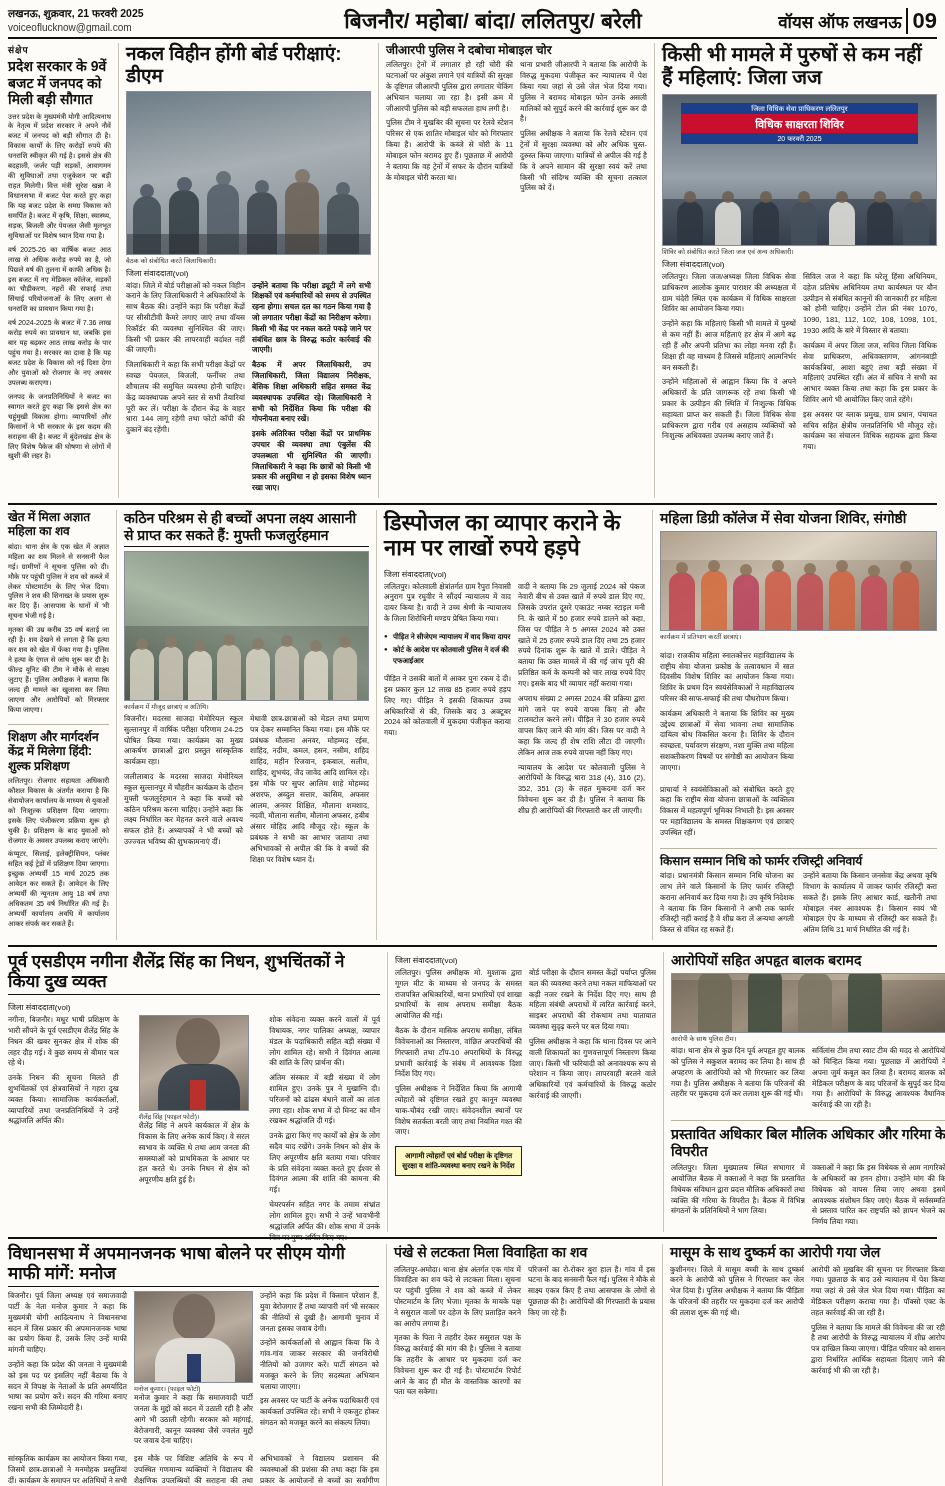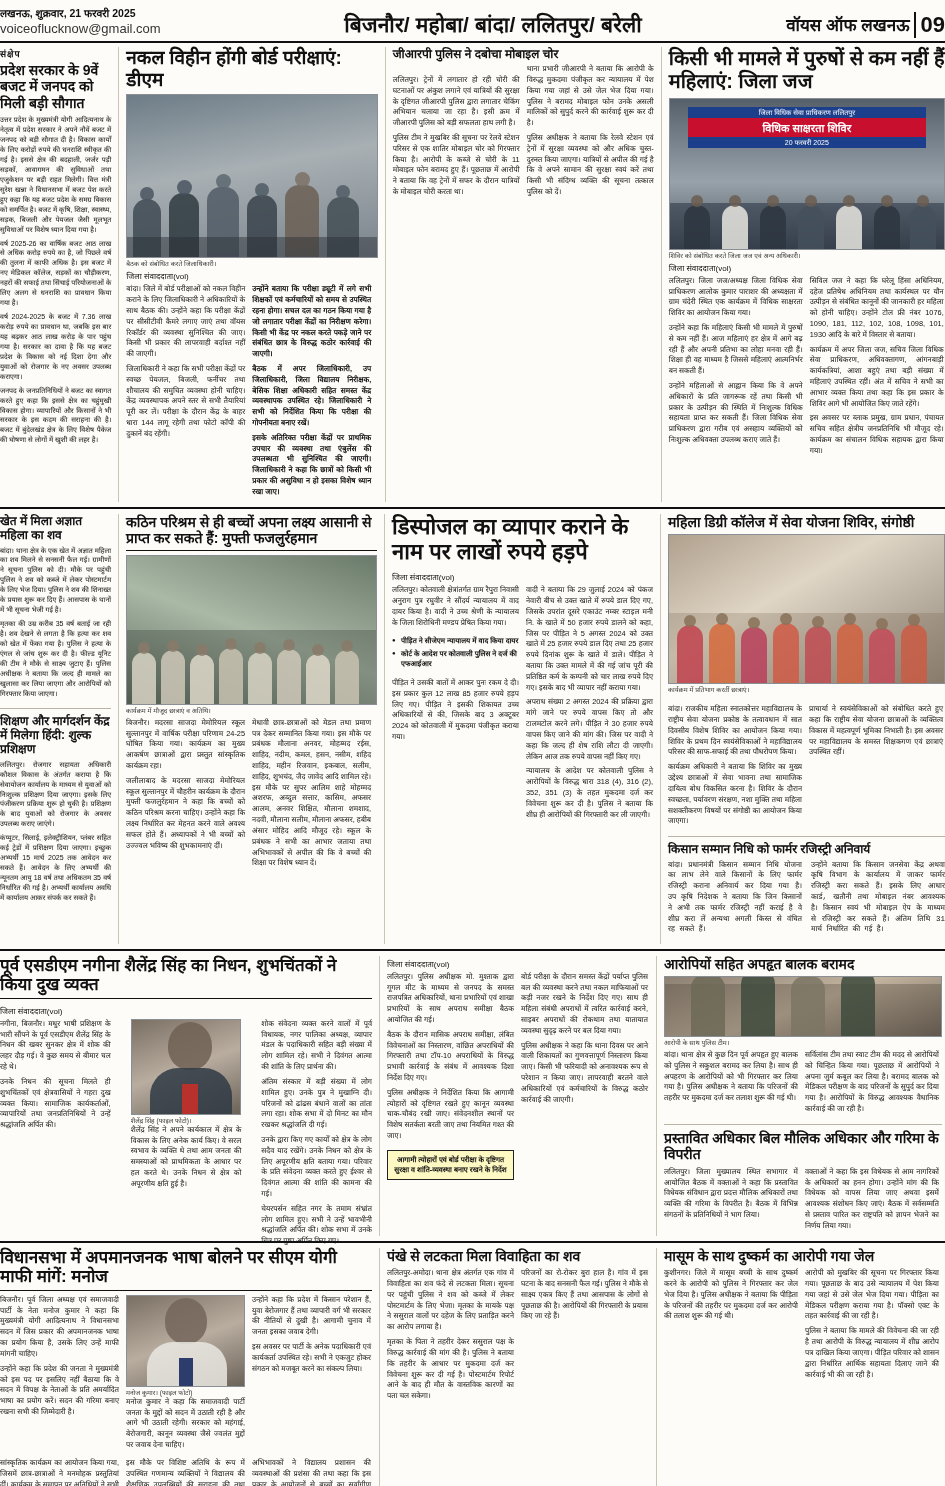--- a/index.html
+++ b/index.html
@@ -5,30 +5,30 @@
   * { box-sizing: border-box; }
   html, body { margin:0; padding:0; }
   body {
     width: 945px; height: 1486px;
     background: #fdfcf8;
     font-family: "Liberation Sans", sans-serif;
     color: #111;
     position: relative;
     overflow: hidden;
   }
-  .page { width:945px; height:1486px; position:relative; padding:6px 0; }
+  .page { width:945px; height:1486px; position:relative; padding:6px 8px; }
 
   
   .masthead {
     display:flex; align-items:flex-end; justify-content:space-between;
     border-bottom:2px solid #111; padding-bottom:3px; margin-bottom:4px;
   }
   .mast-left { font-size:9.5px; line-height:1.35; width:200px; }
   .mast-left .date { font-weight:bold; font-size:10.5px; }
-  .mast-left .mail { font-size:13px; color:#333; }
+  .mast-left .mail { font-size:10px; color:#333; }
   .mast-center { flex:1; text-align:center; font-size:21px; font-weight:bold; letter-spacing:0.2px; }
   .mast-right { display:flex; align-items:center; gap:4px; }
   .mast-right .brand { font-size:17px; font-weight:bold; }
   .mast-right .pageno { font-size:22px; font-weight:bold; border-left:2px solid #111; padding-left:5px; }
 
   
   .row { display:flex; gap:7px; }
   .col { display:flex; flex-direction:column; }
 
   .vrule { border-left:1px solid #c9c4b4; }
@@ -136,21 +136,21 @@
           <p class="body">इसके अतिरिक्त परीक्षा केंद्रों पर प्राथमिक उपचार की व्यवस्था तथा एंबुलेंस की उपलब्धता भी सुनिश्चित की जाएगी। जिलाधिकारी ने कहा कि छात्रों को किसी भी प्रकार की असुविधा न हो इसका विशेष ध्यान रखा जाए।</p>
         </div>
       </div>
     </div>
 
     <div class="vrule"></div>
 
     <div class="col" style="width:262px;">
       <h4 class="hl">जीआरपी पुलिस ने दबोचा मोबाइल चोर</h4>
       <div class="row" style="gap:7px;">
-        <div class="col" style="width:127px;justify-content:flex-end;">
+        <div class="col" style="width:127px;">
           <p class="body">ललितपुर। ट्रेनों में लगातार हो रही चोरी की घटनाओं पर अंकुश लगाने एवं यात्रियों की सुरक्षा के दृष्टिगत जीआरपी पुलिस द्वारा लगातार चेकिंग अभियान चलाया जा रहा है। इसी क्रम में जीआरपी पुलिस को बड़ी सफलता हाथ लगी है।</p>
           <p class="body">पुलिस टीम ने मुखबिर की सूचना पर रेलवे स्टेशन परिसर से एक शातिर मोबाइल चोर को गिरफ्तार किया है। आरोपी के कब्जे से चोरी के 11 मोबाइल फोन बरामद हुए हैं। पूछताछ में आरोपी ने बताया कि वह ट्रेनों में सफर के दौरान यात्रियों के मोबाइल चोरी करता था।</p>
         </div>
         <div class="col" style="width:127px;">
           <p class="body">थाना प्रभारी जीआरपी ने बताया कि आरोपी के विरुद्ध मुकदमा पंजीकृत कर न्यायालय में पेश किया गया जहां से उसे जेल भेज दिया गया। पुलिस ने बरामद मोबाइल फोन उनके असली मालिकों को सुपुर्द करने की कार्रवाई शुरू कर दी है।</p>
           <p class="body">पुलिस अधीक्षक ने बताया कि रेलवे स्टेशन एवं ट्रेनों में सुरक्षा व्यवस्था को और अधिक चुस्त-दुरुस्त किया जाएगा। यात्रियों से अपील की गई है कि वे अपने सामान की सुरक्षा स्वयं करें तथा किसी भी संदिग्ध व्यक्ति की सूचना तत्काल पुलिस को दें।</p>
         </div>
       </div>
     </div>
 
@@ -285,32 +285,32 @@
         <div class="fig" style="left:136px;width:26px;height:57px;background:#bf4b52;"></div>
         <div class="head" style="left:143px;bottom:55px;width:12px;height:12px;background:#8a7158;"></div>
         <div class="fig" style="left:168px;width:26px;height:60px;background:#d1613f;"></div>
         <div class="head" style="left:175px;bottom:58px;width:12px;height:12px;background:#8a7158;"></div>
         <div class="fig" style="left:200px;width:26px;height:55px;background:#c44a58;"></div>
         <div class="head" style="left:207px;bottom:53px;width:12px;height:12px;background:#8a7158;"></div>
         <div class="fig" style="left:232px;width:26px;height:59px;background:#cb5c44;"></div>
         <div class="head" style="left:239px;bottom:57px;width:12px;height:12px;background:#8a7158;"></div>
       </div>
       <div class="imgcap">कार्यक्रम में प्रतिभाग करतीं छात्राएं।</div>
-      <div class="row" style="gap:7px;margin-top:10px;">
+      <div class="row" style="gap:7px;margin-top:10px;flex-direction:column;">
         <div class="col" style="width:134px;">
           <p class="body">बांदा। राजकीय महिला स्नातकोत्तर महाविद्यालय के राष्ट्रीय सेवा योजना प्रकोष्ठ के तत्वावधान में सात दिवसीय विशेष शिविर का आयोजन किया गया। शिविर के प्रथम दिन स्वयंसेविकाओं ने महाविद्यालय परिसर की साफ-सफाई की तथा पौधरोपण किया।</p>
           <p class="body">कार्यक्रम अधिकारी ने बताया कि शिविर का मुख्य उद्देश्य छात्राओं में सेवा भावना तथा सामाजिक दायित्व बोध विकसित करना है। शिविर के दौरान स्वच्छता, पर्यावरण संरक्षण, नशा मुक्ति तथा महिला सशक्तीकरण विषयों पर संगोष्ठी का आयोजन किया जाएगा।</p>
         </div>
         <div class="col" style="width:134px;">
           <p class="body">प्राचार्या ने स्वयंसेविकाओं को संबोधित करते हुए कहा कि राष्ट्रीय सेवा योजना छात्राओं के व्यक्तित्व विकास में महत्वपूर्ण भूमिका निभाती है। इस अवसर पर महाविद्यालय के समस्त शिक्षकगण एवं छात्राएं उपस्थित रहीं।</p>
         </div>
       </div>
       <div class="hrule"></div>
       <h4 class="hl">किसान सम्मान निधि को फार्मर रजिस्ट्री अनिवार्य</h4>
-      <div class="row" style="gap:9px;font-family:Liberation Mono, monospace;">
+      <div class="row" style="gap:9px;">
         <div class="col" style="width:134px;">
           <p class="body">बांदा। प्रधानमंत्री किसान सम्मान निधि योजना का लाभ लेने वाले किसानों के लिए फार्मर रजिस्ट्री कराना अनिवार्य कर दिया गया है। उप कृषि निदेशक ने बताया कि जिन किसानों ने अभी तक फार्मर रजिस्ट्री नहीं कराई है वे शीघ्र करा लें अन्यथा अगली किस्त से वंचित रह सकते हैं।</p>
         </div>
         <div class="col" style="width:134px;justify-content:center;">
           <p class="body">उन्होंने बताया कि किसान जनसेवा केंद्र अथवा कृषि विभाग के कार्यालय में जाकर फार्मर रजिस्ट्री करा सकते हैं। इसके लिए आधार कार्ड, खतौनी तथा मोबाइल नंबर आवश्यक है। किसान स्वयं भी मोबाइल ऐप के माध्यम से रजिस्ट्री कर सकते हैं। अंतिम तिथि 31 मार्च निर्धारित की गई है।</p>
         </div>
       </div>
     </div>
   </div>
 
@@ -414,20 +414,21 @@
           <div class="photo ph-grad6" style="height:92px;">
             <div class="head" style="left:38px;bottom:42px;width:42px;height:46px;background:#74655a;border-radius:50% 50% 46% 46%;"></div>
             <div class="fig" style="left:20px;width:80px;height:44px;background:#e9e7e2;border-radius:26px 26px 0 0;"></div>
             <div style="position:absolute;left:52px;bottom:0;width:14px;height:28px;background:#2c3d6b;"></div>
           </div>
           <div class="imgcap">मनोज कुमार। (फाइल फोटो)</div>
           <p class="body">मनोज कुमार ने कहा कि समाजवादी पार्टी जनता के मुद्दों को सदन में उठाती रही है और आगे भी उठाती रहेगी। सरकार को महंगाई, बेरोजगारी, कानून व्यवस्था जैसे ज्वलंत मुद्दों पर जवाब देना चाहिए।</p>
         </div>
         <div class="col" style="width:119px;">
           <p class="body">उन्होंने कहा कि प्रदेश में किसान परेशान हैं, युवा बेरोजगार हैं तथा व्यापारी वर्ग भी सरकार की नीतियों से दुखी है। आगामी चुनाव में जनता इसका जवाब देगी।</p>
+          <p class="body">उन्होंने कार्यकर्ताओं से आह्वान किया कि वे गांव-गांव जाकर सरकार की जनविरोधी नीतियों को उजागर करें। पार्टी संगठन को मजबूत करने के लिए सदस्यता अभियान चलाया जाएगा।</p>
           <p class="body">इस अवसर पर पार्टी के अनेक पदाधिकारी एवं कार्यकर्ता उपस्थित रहे। सभी ने एकजुट होकर संगठन को मजबूत करने का संकल्प लिया।</p>
         </div>
       </div>
       <div class="row" style="gap:7px;margin-top:3px;">
         <div class="col" style="width:119px;">
           <p class="body">सांस्कृतिक कार्यक्रम का आयोजन किया गया, जिसमें छात्र-छात्राओं ने मनमोहक प्रस्तुतियां दीं। कार्यक्रम के समापन पर अतिथियों ने सभी प्रतिभागियों को पुरस्कृत किया।</p>
 
         </div>
         <div class="col" style="width:119px;">
           <p class="body">इस मौके पर विशिष्ट अतिथि के रूप में उपस्थित गणमान्य व्यक्तियों ने विद्यालय की शैक्षणिक उपलब्धियों की सराहना की तथा भविष्य में भी इसी प्रकार की गतिविधियां आयोजित करते रहने का सुझाव दिया।</p>

